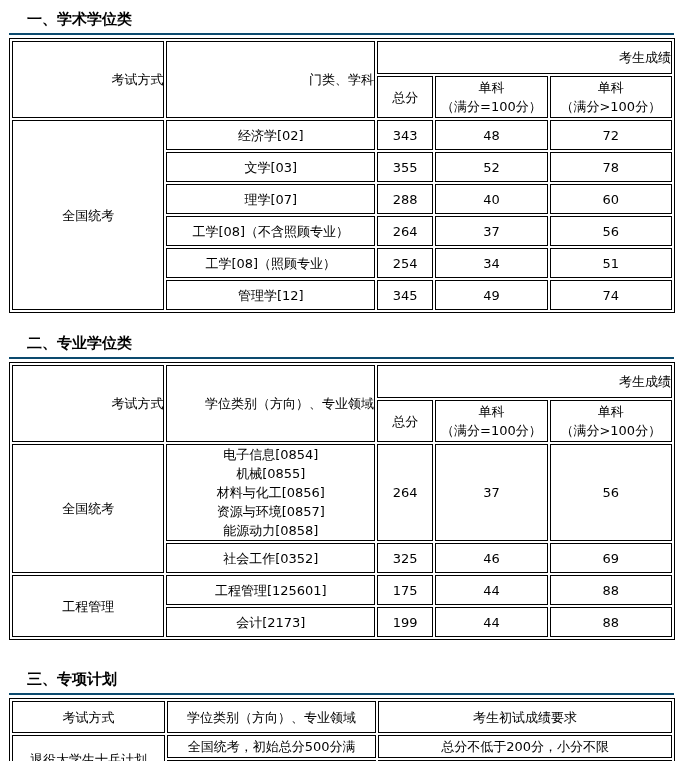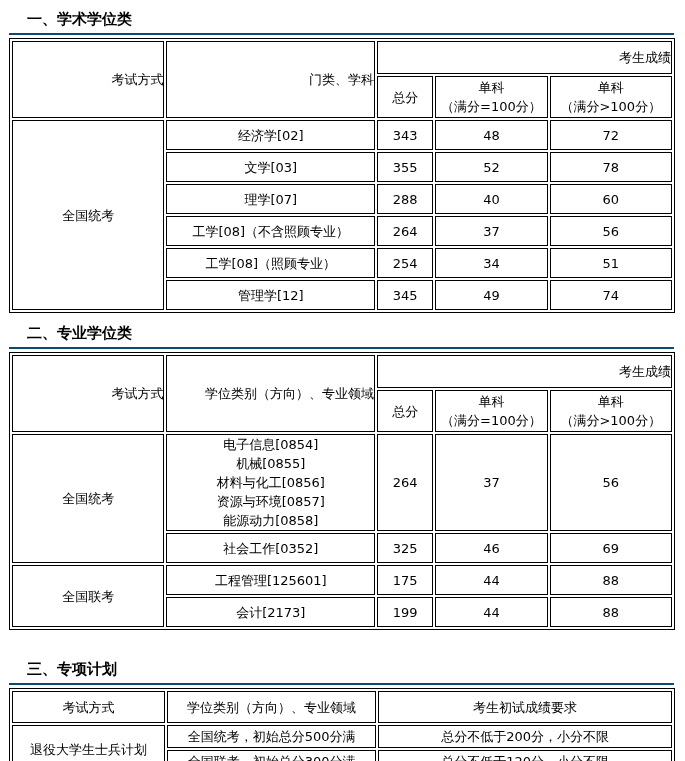--- a/index.html
+++ b/index.html
@@ -15,21 +15,21 @@
   .sec-title {
     font-size: 15px;
     font-weight: bold;
     margin: 0;
     padding: 2px 0 4px 18px;
     border-bottom: 2px solid #0c4a6e;
     line-height: 19px;
     width: 665px;
   }
   .sec-title.first { margin-top: 2px; }
-  .sec-title.mid   { margin-top: 9px; }
+  .sec-title.mid   { margin-top: 19px; }
   .sec-title.last  { margin-top: 28px; }
 
   table {
     border-collapse: separate;
     border-spacing: 2px;
     border: 1px solid #000;
     table-layout: fixed;
     width: 666px;
     margin-top: 3px;
     background: #ffffff;
@@ -173,21 +173,21 @@
         <td>37</td>
         <td>56</td>
       </tr>
       <tr class="data">
         <td>社会工作[0352]</td>
         <td>325</td>
         <td>46</td>
         <td>69</td>
       </tr>
       <tr class="data">
-        <td rowspan="2">全国联考</td>
+        <td rowspan="2">工程管理</td>
         <td>工程管理[125601]</td>
         <td>175</td>
         <td>44</td>
         <td>88</td>
       </tr>
       <tr class="data">
         <td>会计[2173]</td>
         <td>199</td>
         <td>44</td>
         <td>88</td>

